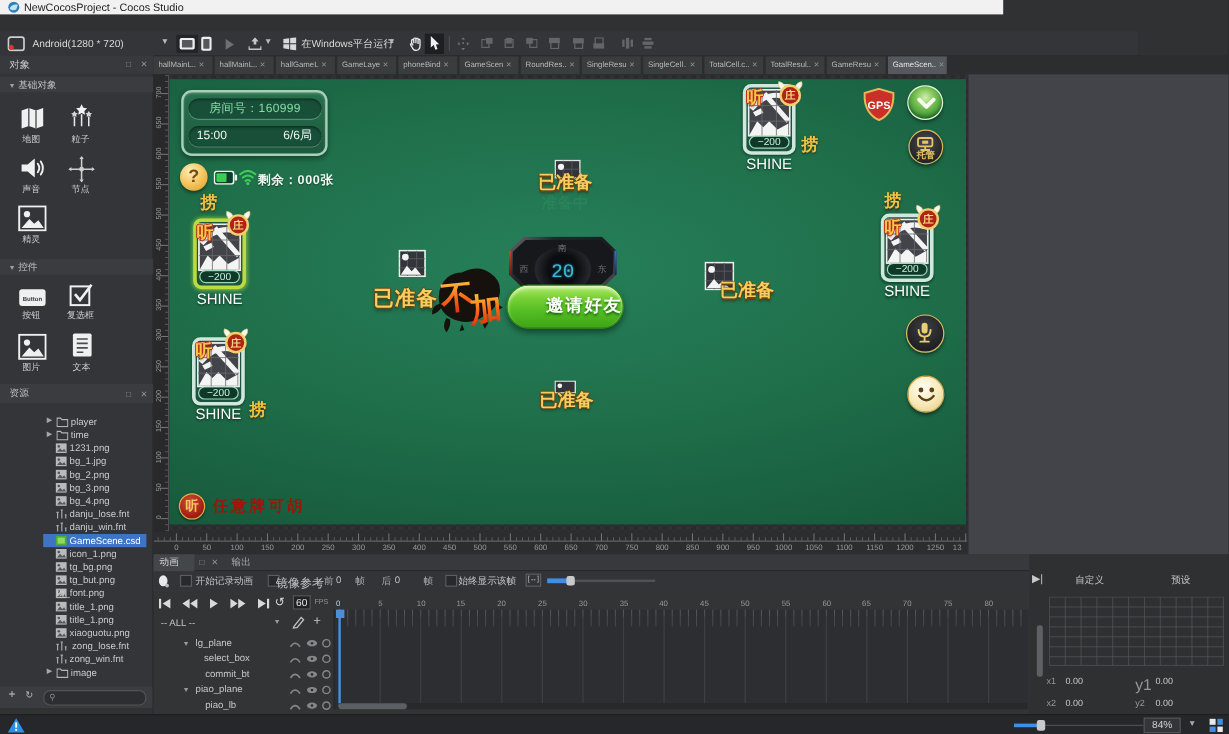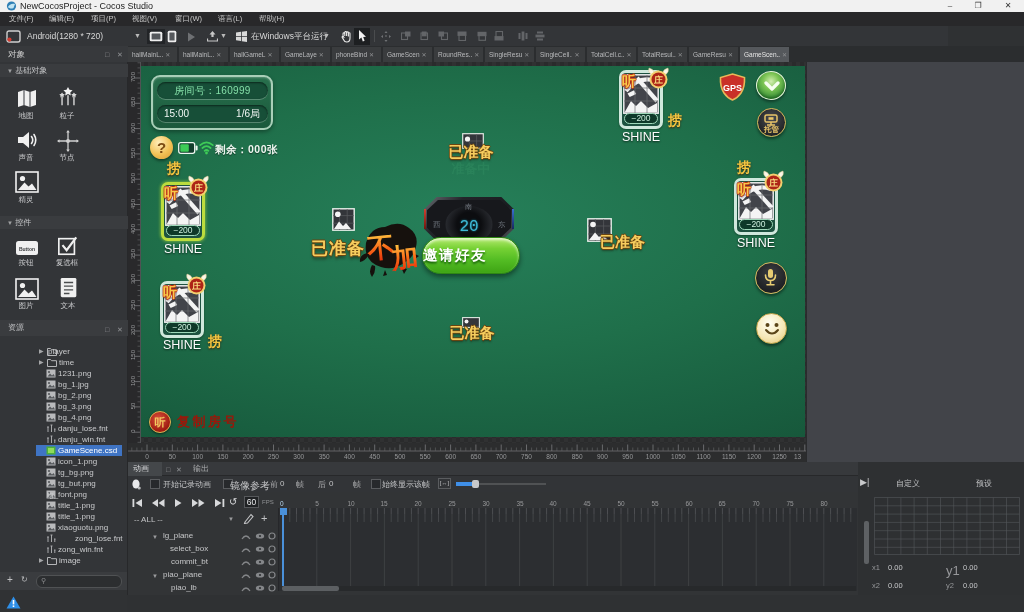--- a/index.html
+++ b/index.html
@@ -1,21 +1,21 @@
 <!DOCTYPE html>
 <html><head>
 <meta charset="utf-8">
 <style>
   html,body{margin:0;padding:0;background:#222;}
   #app{position:relative;width:1024px;height:612px;overflow:hidden;
        font-family:"Liberation Sans",sans-serif;background:#2f3133;
        -webkit-font-smoothing:antialiased;}
   .abs{position:absolute;}
   
-  #titlebar{position:absolute;left:0;top:0;width:1024px;height:12px;background:#f1f1f1;}
+  #titlebar{position:absolute;left:0;top:0;width:836px;height:12px;background:#f1f1f1;}
   #titlebar .ttl{position:absolute;left:20px;top:0px;font-size:9px;color:#222;line-height:12px;}
   .winbtn{position:absolute;top:0;height:12px;color:#333;font-size:8px;line-height:11px;text-align:center;width:20px;}
   
   #menubar{position:absolute;left:0;top:12px;width:1024px;height:14px;background:#28282a;}
   #menubar span{position:absolute;top:0;font-size:7.5px;color:#c8c8c8;line-height:14px;}
   
   #toolbar{position:absolute;left:0;top:26px;width:948px;height:20px;background:#333538;border-bottom:1px solid #222;}
   .tbtxt{position:absolute;color:#d8d8d8;font-size:9px;line-height:20px;top:0;}
   .tbico{position:absolute;top:3px;}
   
@@ -65,29 +65,20 @@
     <svg class="abs" style="left:6px;top:1px" width="11" height="10" viewBox="0 0 11 10">
         <circle cx="5.5" cy="5" r="4.6" fill="#2e7fb5"></circle>
         <path d="M2 6c1-2.5 4-4 7-3l-1.5 4c-2 1-4.5.5-5.5-1z" fill="#bfe3f2"></path>
       </svg>
     <div class="ttl">NewCocosProject - Cocos Studio</div>
     <div class="winbtn" style="left:940px;">–</div>
     <div class="winbtn" style="left:968px;">❐</div>
     <div class="winbtn" style="left:998px;">✕</div>
   </div>
 
-  <div id="menubar">
-    <span style="left:9px">文件(F)</span>
-    <span style="left:49px">编辑(E)</span>
-    <span style="left:91px">项目(P)</span>
-    <span style="left:132px">视图(V)</span>
-    <span style="left:175px">窗口(W)</span>
-    <span style="left:218px">语言(L)</span>
-    <span style="left:259px">帮助(H)</span>
-  </div>
 
   <div id="toolbar">
     <svg class="tbico" style="left:6px;top:4px" width="16" height="13" viewBox="0 0 16 13">
       <rect x="1" y="1" width="13" height="11" rx="2" fill="none" stroke="#cfcfcf" stroke-width="1.4"></rect>
       <circle cx="3.4" cy="9.6" r="2.1" fill="#d33b30"></circle>
       </svg>
     <div class="tbtxt" style="left:27px;font-size:8.5px">Android(1280 * 720)</div>
     <div class="tbtxt" style="left:134px;color:#b9b9b9;font-size:7px">▼</div>
     <div class="abs" style="left:147px;top:3px;width:18px;height:15px;background:#222427"></div>
     <svg class="tbico" style="left:149px;top:5px" width="14" height="11" viewBox="0 0 14 11">
@@ -236,21 +227,21 @@
         <path d="M6.5 6 h10 M6.5 10 h10 M6.5 14 h10 M6.5 18 h6" stroke="#4a4c4e" stroke-width="1.5"></path>
       </svg>
     <div class="ilabel" style="left:46px;top:239px">文本</div>
     <div class="secthead" style="top:258px;height:16px;line-height:16px"><span style="margin-left:8px">资源</span>
       <span class="dockico" style="left:105px;top:6px">□</span><span class="dockico" style="left:117px;top:6px">✕</span></div>
     <div class="trow" style="top:284px">
         <span class="ar">▶</span>
         <svg style="position:absolute;left:47px;top:1px" width="10" height="9" viewBox="0 0 10 9">
           <path d="M0.5 1.5 h3 l1 1.2 h5 v5.8 h-9Z" fill="none" stroke="#b5b6b8" stroke-width="1"></path>
         </svg>
-        <span class="nm" style="left:48px">player</span>
+        <span class="nm" style="left:59px">player</span>
       </div>
     <div class="trow" style="top:295px">
         <span class="ar">▶</span>
         <svg style="position:absolute;left:47px;top:1px" width="10" height="9" viewBox="0 0 10 9">
           <path d="M0.5 1.5 h3 l1 1.2 h5 v5.8 h-9Z" fill="none" stroke="#b5b6b8" stroke-width="1"></path>
         </svg>
         <span class="nm" style="left:59px">time</span>
       </div>
     <div class="trow" style="top:306px">
         <svg style="position:absolute;left:46px;top:1px" width="10" height="9" viewBox="0 0 10 9">
@@ -367,21 +358,21 @@
           <rect x="0.5" y="0.5" width="9" height="8" fill="#b9babc"></rect>
           <circle cx="3" cy="3" r="1.1" fill="#55585c"></circle>
           <path d="M1.5 7.5 L4 4.5 L6 6.5 L7.5 5 L9 7.5Z" fill="#55585c"></path>
         </svg>
         <span class="nm" style="left:58px">xiaoguotu.png</span>
       </div>
     <div class="trow" style="top:471px">
         <svg style="position:absolute;left:46px;top:1px" width="10" height="9" viewBox="0 0 10 9">
           <path d="M1 3 h2 M2 3 v5 M4.5 1 h2 M5.5 1 v7 M8 5 h1.5 M8.8 5 v3" stroke="#a8a9ab" stroke-width="1"></path>
         </svg>
-        <span class="nm" style="left:75px">zong_lose.fnt</span>
+        <span class="nm" style="left:60px">zong_lose.fnt</span>
       </div>
     <div class="trow" style="top:482px">
         <svg style="position:absolute;left:46px;top:1px" width="10" height="9" viewBox="0 0 10 9">
           <path d="M1 3 h2 M2 3 v5 M4.5 1 h2 M5.5 1 v7 M8 5 h1.5 M8.8 5 v3" stroke="#a8a9ab" stroke-width="1"></path>
         </svg>
         <span class="nm" style="left:58px">zong_win.fnt</span>
       </div>
     <div class="trow" style="top:493px">
         <span class="ar">▶</span>
         <svg style="position:absolute;left:47px;top:1px" width="10" height="9" viewBox="0 0 10 9">
@@ -490,21 +481,21 @@
       <circle cx="11.5" cy="12.5" r="7" fill="#ae2517"></circle>
       <text x="11.5" y="15.8" text-anchor="middle" font-size="9" font-weight="bold" fill="#f7d87c" font-family="Liberation Sans">庄</text>
     </svg>
     <div class="abs" style="left:596px;top:93px;font-size:14px;font-weight:bold;color:#f3c440;text-shadow:0 1px 2px rgba(60,20,0,.8);z-index:3">捞</div>
     <div class="abs" style="left:581px;top:170px;width:68px;text-align:center;color:#fdfdfd;font-size:12.5px;text-shadow:0 1px 2px rgba(0,0,0,.7)">SHINE</div>
 
     <div class="abs" style="left:10px;top:9px;width:122px;height:55px;border:2px solid #a9cfb8;border-radius:9px;background:linear-gradient(#28704d,#1b593c);box-shadow:0 2px 4px rgba(0,0,0,.35), inset 0 1px 2px rgba(255,255,255,.25);box-sizing:border-box">
     </div>
     <div class="abs" style="left:16px;top:16px;width:111px;height:17px;border-radius:9px;background:#174f38;box-shadow:inset 0 1px 2px rgba(0,0,0,.5), 0 1px 0 rgba(255,255,255,.25);color:#85dfa8;font-size:10px;line-height:17px;text-align:center;letter-spacing:0.3px">房间号：160999</div>
     <div class="abs" style="left:16px;top:39px;width:111px;height:17px;border-radius:9px;background:#174f38;box-shadow:inset 0 1px 2px rgba(0,0,0,.5), 0 1px 0 rgba(255,255,255,.25);color:#f2f7f4;font-size:10px;line-height:17px">
-      <span style="margin-left:7px">15:00</span><span style="position:absolute;right:8px">1/6局</span></div>
+      <span style="margin-left:7px">15:00</span><span style="position:absolute;right:8px">6/6局</span></div>
 
     <div class="abs" style="left:9px;top:70px;width:23px;height:23px;border-radius:50%;background:radial-gradient(circle at 38% 30%,#ffeeba,#f2c155 55%,#d99a33);box-shadow:0 2px 3px rgba(0,0,0,.4);color:#7a4a12;font-size:15px;font-weight:bold;text-align:center;line-height:23px">?</div>
     <svg class="abs" style="left:37px;top:76px" width="20" height="12" viewBox="0 0 20 12">
       <rect x="0.7" y="0.7" width="16" height="10.6" rx="2" fill="#123d2c" stroke="#eef6f0" stroke-width="1.3"></rect>
       <rect x="2.3" y="2.3" width="8.5" height="7.4" rx="1" fill="#3ecb57"></rect>
       <rect x="17.6" y="3.5" width="2" height="5" rx="1" fill="#eef6f0"></rect>
         </svg>
     <svg class="abs" style="left:58px;top:74px" width="15" height="15" viewBox="0 0 15 15">
       <path d="M1.2 5.2 Q7.5 -0.4 13.8 5.2 M3.4 8 Q7.5 4.4 11.6 8 M5.6 10.8 Q7.5 9.2 9.4 10.8" fill="none" stroke="#3ecb57" stroke-width="1.7" stroke-linecap="round"></path>
       <circle cx="7.5" cy="13" r="1.4" fill="#3ecb57"></circle>
@@ -554,21 +545,21 @@
       <div class="abs" style="left:21px;top:9px;width:48px;height:37px;border-radius:50%;background:radial-gradient(circle,#0c0d10 40%,#26282d 75%,#17181c 80%)"></div>
       <div class="abs" style="left:41px;top:5px;font-size:7px;color:#787e86">南</div>
       <div class="abs" style="left:9px;top:23px;font-size:7.5px;color:#666c74">西</div>
       <div class="abs" style="left:74px;top:23px;font-size:7.5px;color:#666c74">东</div>
       <div class="abs" style="left:0;top:12px;width:2px;height:20px;background:linear-gradient(#d04030,#701810)"></div>
       <div class="abs" style="right:0;top:12px;width:2px;height:20px;background:linear-gradient(#3a70d0,#182860)"></div>
       <div class="abs" style="left:28px;top:21px;width:34px;text-align:center;font-size:16px;color:#3fb8d4;font-family:'Liberation Mono',monospace;text-shadow:0 0 2px #1888a0">20</div>
     </div>
 
     <div class="abs" style="left:281px;top:171px;width:98px;height:37px;border-radius:18.5px;background:linear-gradient(#b4ea6e,#76d134 30%,#54bd24 62%,#3ea414 100%);border:1px solid #2e8812;box-sizing:border-box;box-shadow:0 3px 5px rgba(0,10,0,.45), inset 0 2px 3px rgba(255,255,255,.7);">
-      <div style="width:100%;text-align:left;color:#fff;font-size:14.5px;font-weight:bold;line-height:35px;letter-spacing:1.5px;text-shadow:0 1.5px 2px rgba(20,90,10,.9)">邀请好友</div>
+      <div style="width:100%;text-align:right;color:#fff;font-size:14.5px;font-weight:bold;line-height:35px;letter-spacing:1.5px;text-shadow:0 1.5px 2px rgba(20,90,10,.9)">邀请好友</div>
         </div>
 
 
     <svg class="abs" style="left:321px;top:251px" width="18" height="11" viewBox="0 0 18 11">
       <rect x="0.6" y="0.6" width="16.8" height="9.8" fill="#33353a" stroke="#dfe8e2" stroke-width="1.1"></rect>
       <circle cx="4.5" cy="4.5" r="2" fill="#f4f4f4"></circle>
         </svg>
     <div class="abs" style="left:276px;top:258px;width:110px;text-align:center;font-size:15px;font-weight:bold;color:#f6cd5e;text-shadow:-0.7px 0 #6a4410,0.7px 0 #6a4410,0 -0.7px #6a4410,0 1px #6a4410,0 2px 2px rgba(30,15,0,.5)">已准备</div>
 
 
@@ -603,21 +594,21 @@
       <svg style="position:absolute;left:5px;top:7px" width="20" height="17" viewBox="0 0 20 17">
             <circle cx="5.5" cy="4" r="2" fill="#5a4418"></circle>
             <circle cx="14.5" cy="4" r="2" fill="#5a4418"></circle>
             <path d="M4 9 q6 7 12 0" fill="none" stroke="#5a4418" stroke-width="2" stroke-linecap="round"></path>
           </svg>
         </div>
 
     <div class="abs" style="left:8px;top:345px;width:22px;height:22px;border-radius:50%;background:radial-gradient(circle at 42% 35%,#d8503c,#9e1a10 70%);border:1px solid #e0b050;box-sizing:border-box;box-shadow:0 1px 2px rgba(0,0,0,.5)">
       <div style="width:100%;text-align:center;font-size:11px;font-weight:bold;color:#f2cb60;line-height:20px">听</div>
         </div>
-    <div class="abs" style="left:36px;top:347px;font-size:13px;font-weight:bold;color:#9e1508;letter-spacing:2.5px">复制房号</div>
+    <div class="abs" style="left:36px;top:347px;font-size:13px;font-weight:bold;color:#9e1508;letter-spacing:2.5px">任意牌可胡</div>
 
     </div>
     <div id="vruler">
         <svg width="13" height="381" style="position:absolute;left:0;top:0">
           <line x1="9.5" y1="-4.2" x2="13" y2="-4.2" stroke="#606163" stroke-width="0.7"></line>
           <line x1="9.5" y1="0.8" x2="13" y2="0.8" stroke="#606163" stroke-width="0.7"></line>
           <line x1="9.5" y1="5.9" x2="13" y2="5.9" stroke="#606163" stroke-width="0.7"></line>
           <line x1="9.5" y1="10.9" x2="13" y2="10.9" stroke="#606163" stroke-width="0.7"></line>
           <line x1="6" y1="16.0" x2="13" y2="16.0" stroke="#7a7b7d" stroke-width="0.8"></line>
           <line x1="9.5" y1="21.1" x2="13" y2="21.1" stroke="#606163" stroke-width="0.7"></line>
@@ -1209,13 +1200,31 @@
     <div class="abs" style="left:6px;top:59px;width:5px;height:43px;background:#5e6164;border-radius:2px"></div>
     <div class="abs" style="left:14px;top:101px;font-size:7.5px;color:#96979a">x1</div>
     <div class="abs" style="left:30px;top:101px;font-size:7.5px;color:#c6c7c9">0.00</div>
     <div class="abs" style="left:88px;top:101px;font-size:13px;color:#96979a">y1</div>
     <div class="abs" style="left:105px;top:101px;font-size:7.5px;color:#c6c7c9">0.00</div>
     <div class="abs" style="left:14px;top:119px;font-size:7.5px;color:#96979a">x2</div>
     <div class="abs" style="left:30px;top:119px;font-size:7.5px;color:#c6c7c9">0.00</div>
     <div class="abs" style="left:88px;top:119px;font-size:7.5px;color:#96979a">y2</div>
     <div class="abs" style="left:105px;top:119px;font-size:7.5px;color:#c6c7c9">0.00</div>
   </div>
+  <div id="statusbar">
+    <svg style="position:absolute;left:6px;top:2px" width="15" height="13" viewBox="0 0 15 13">
+        <path d="M7.5 0.5 L14.5 12.5 H0.5Z" fill="#2e8fe8"></path>
+        <rect x="6.7" y="4" width="1.6" height="4.4" fill="#fff"></rect>
+        <rect x="6.7" y="9.4" width="1.6" height="1.6" fill="#fff"></rect>
+      </svg>
+    <div class="abs" style="left:845px;top:7.5px;width:108px;height:1.5px;background:#4c4e51"></div>
+    <div class="abs" style="left:845px;top:6.5px;width:22px;height:3.5px;background:#3f8fe8"></div>
+    <div class="abs" style="left:864px;top:4px;width:7px;height:9px;border-radius:2px;background:#c8c9cb"></div>
+    <div class="abs" style="left:953px;top:2px;width:31px;height:13px;background:#333538;border:1px solid #515356;box-sizing:border-box;color:#d2d3d5;font-size:8.5px;text-align:center;line-height:11px">84%</div>
+    <div class="abs" style="left:990px;top:4px;font-size:7px;color:#a8a9ab">▼</div>
+    <svg style="position:absolute;left:1007px;top:2px" width="13" height="13" viewBox="0 0 13 13">
+        <rect x="1" y="1" width="5" height="5" fill="#e8e9eb"></rect>
+        <rect x="7.5" y="1" width="4.5" height="5" fill="#3f8fe8"></rect>
+        <rect x="1" y="7.5" width="5" height="4.5" fill="#3f8fe8"></rect>
+        <rect x="7.5" y="7.5" width="4.5" height="4.5" fill="#e8e9eb"></rect>
+      </svg>
+  </div>
 </div>
 
 </body></html>

